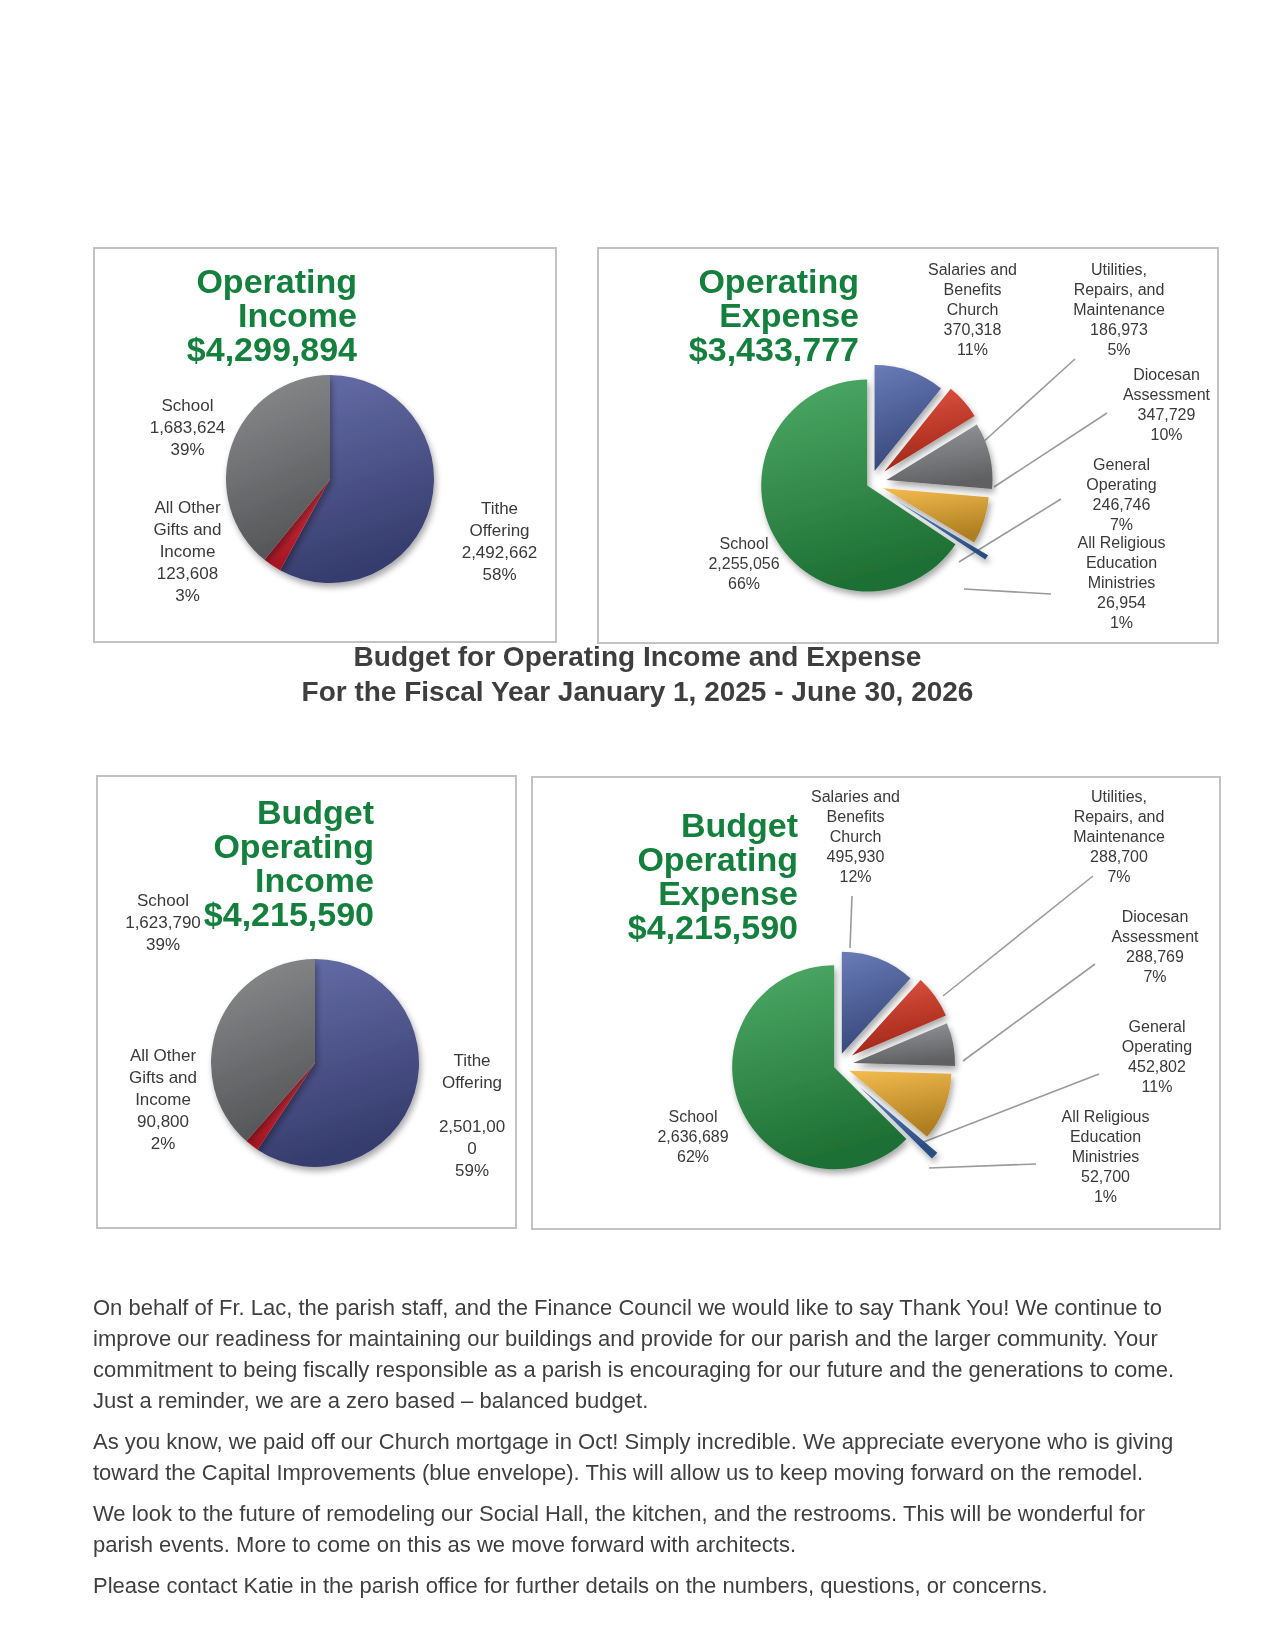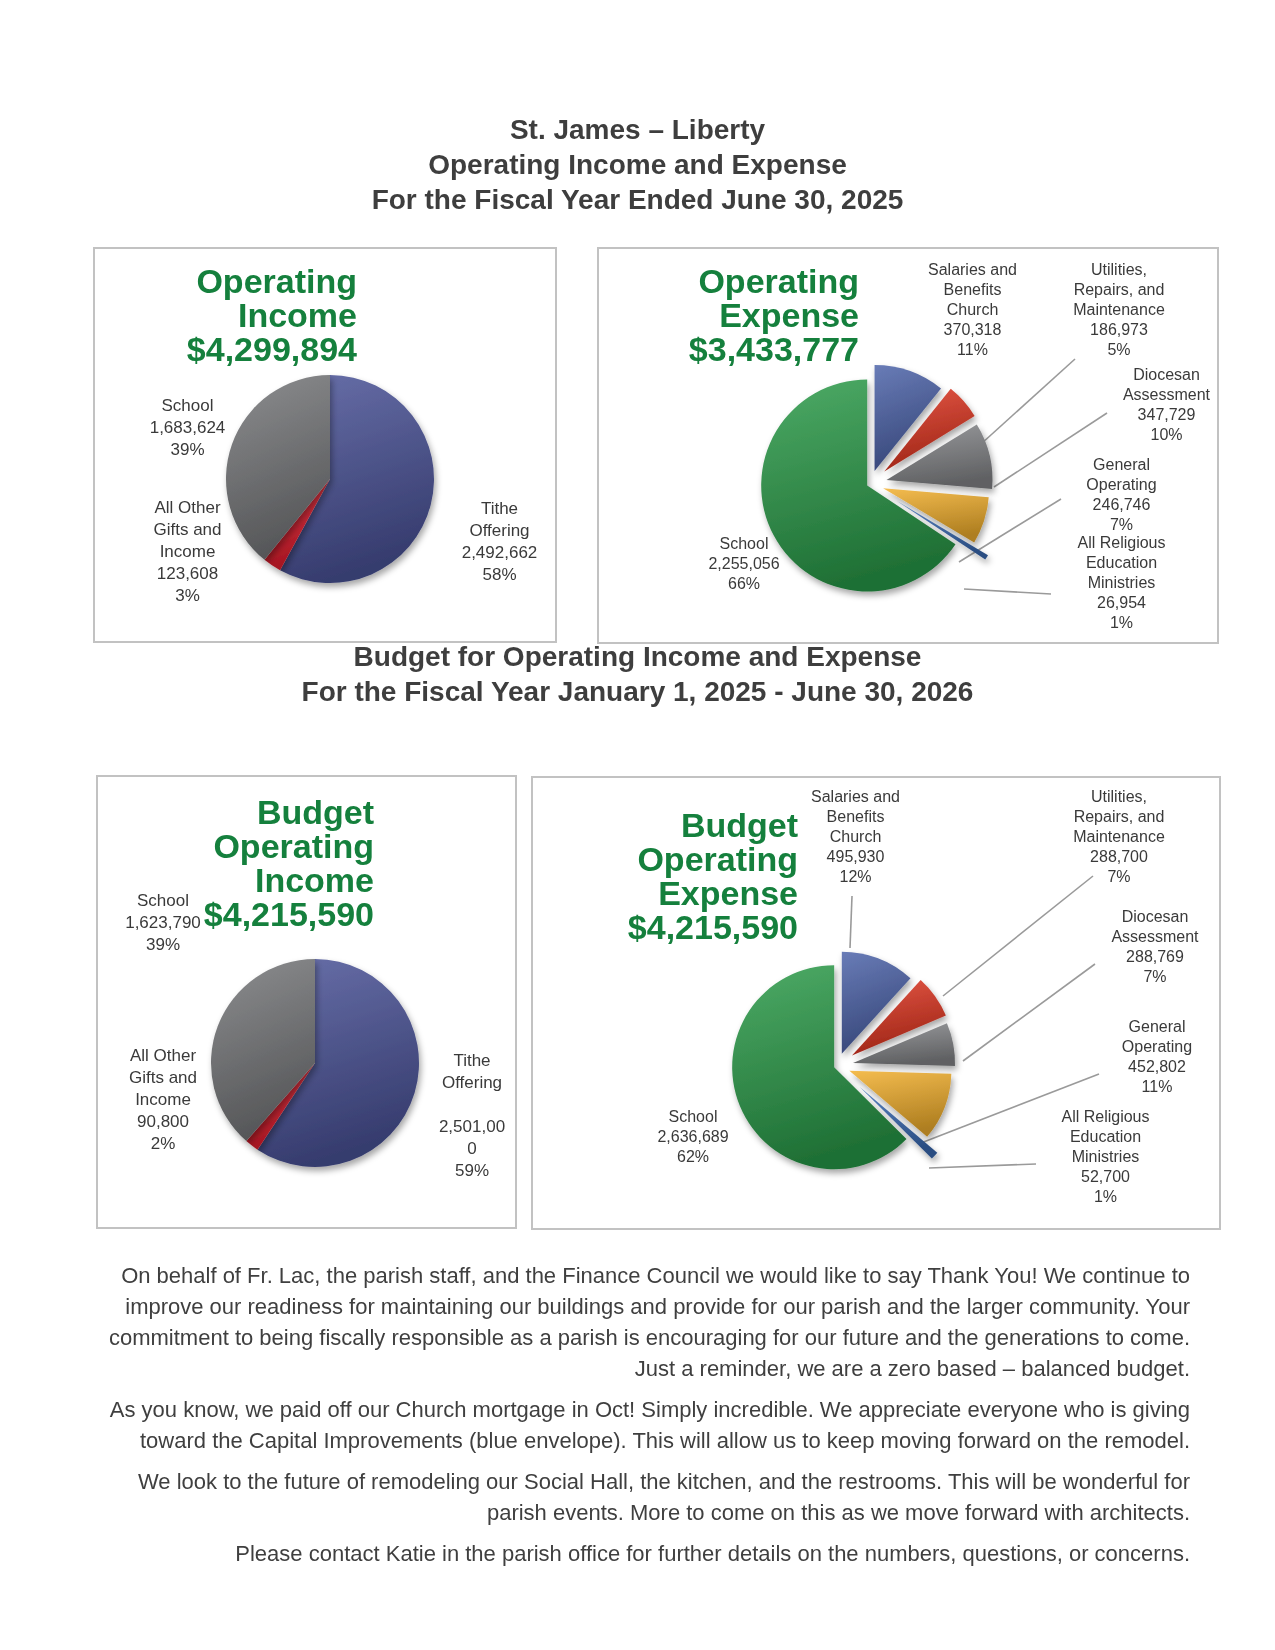--- a/index.html
+++ b/index.html
@@ -9,33 +9,28 @@
               font-weight:bold;color:#3e3e3e;}
   .doc-header .hline{font-size:28px;line-height:35px;}
   .chart-box{position:absolute;background:#ffffff;border:2px solid #c2c2c2;}
   .chart-title{position:absolute;text-align:right;font-weight:bold;color:#15803d;
                font-size:34px;line-height:34px;white-space:pre-line;}
   .callout{position:absolute;text-align:center;color:#3a3a3a;white-space:pre-line;}
   .co-lg{font-size:17px;line-height:22px;}
   .co-sm{font-size:16px;line-height:20px;}
   .pie-svg{position:absolute;left:0;top:0;}
   .leader{fill:none;stroke:#9a9a9a;stroke-width:1.6px;}
-  .paragraphs{position:absolute;left:93px;top:1260px;width:1097px;color:#3f3f3f;text-align:right;}
+  .paragraphs{position:absolute;left:93px;top:1292px;width:1097px;color:#3f3f3f;}
   .paragraphs p{margin:0 0 10px 0;font-size:22px;line-height:31px;}
 </style>
 </head>
 <body>
 
 <div class="page">
 
-  <div class="doc-header" style="top:112px;">
-    <div class="hline">St. James – Liberty</div>
-    <div class="hline">Operating Income and Expense</div>
-    <div class="hline">For the Fiscal Year Ended June 30, 2025</div>
-  </div>
 
   <div class="chart-box" style="left:93px;top:247px;width:460px;height:392px;">
     <svg class="pie-svg" width="460" height="392" viewBox="0 0 460 392">
         <defs>
           <filter id="sh0" x="-30%" y="-30%" width="160%" height="160%">
             <feDropShadow dx="2" dy="4" stdDeviation="3" flood-opacity="0.35"></feDropShadow>
           </filter>
           <linearGradient id="g0_0" x1="0" y1="0" x2="0.25" y2="1">
             <stop offset="0" stop-color="rgb(104,111,169)"></stop>
             <stop offset="1" stop-color="rgb(54,60,110)"></stop>

